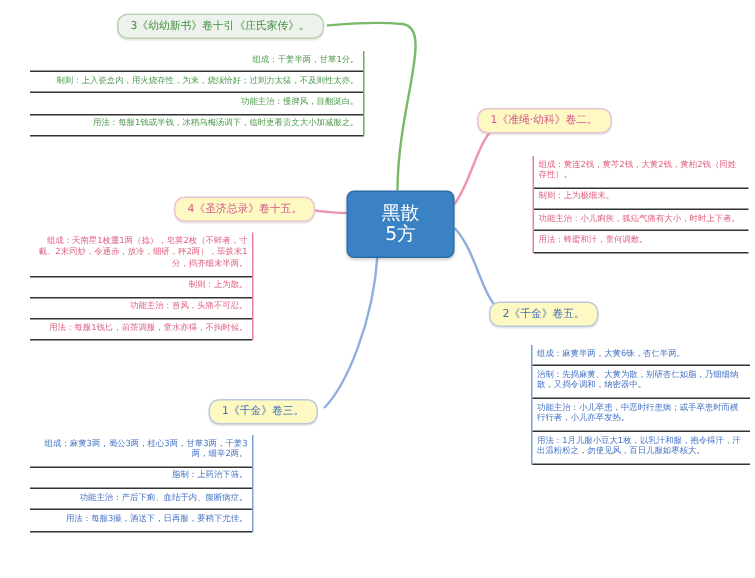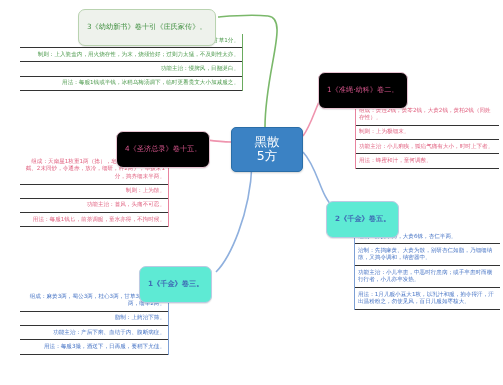--- a/index.html
+++ b/index.html
@@ -39,33 +39,33 @@
     text-align: center;
     line-height: 1.15;
     z-index: 6;
     box-shadow: 0 1px 2px rgba(0,0,0,.18);
   }
 
   
   .branch-title {
     position: absolute;
     box-sizing: border-box;
-    padding: 13px 8px;
+    padding: 3px 8px;
     border-radius: 7px;
     font-size: 7.2px;
     line-height: 1.2;
     white-space: nowrap;
     z-index: 5;
     background: #eceff1;
     border: 1px solid #c6cdd2;
     box-shadow: 0 1px 1px rgba(0,0,0,.10);
   }
   .t-green { color: #3f8f3f; border-color:#b9d3b0; background:#eef2ec; }
-  .t-pink  { color: #d4548a; border-color:#e8c3d2; background:#000000; }
-  .t-blue  { color: #3f6fb5; border-color:#bcc9e2; background:#5eead4;font-weight:bold; }
+  .t-pink  { color: #d4548a; border-color:#e8c3d2; background:#fef9c3; }
+  .t-blue  { color: #3f6fb5; border-color:#bcc9e2; background:#fef9c3; }
 
   
   .items {
     position: absolute;
     z-index: 4;
   }
   .item {
     position: relative;
     box-sizing: border-box;
     font-size: 5.6px;

